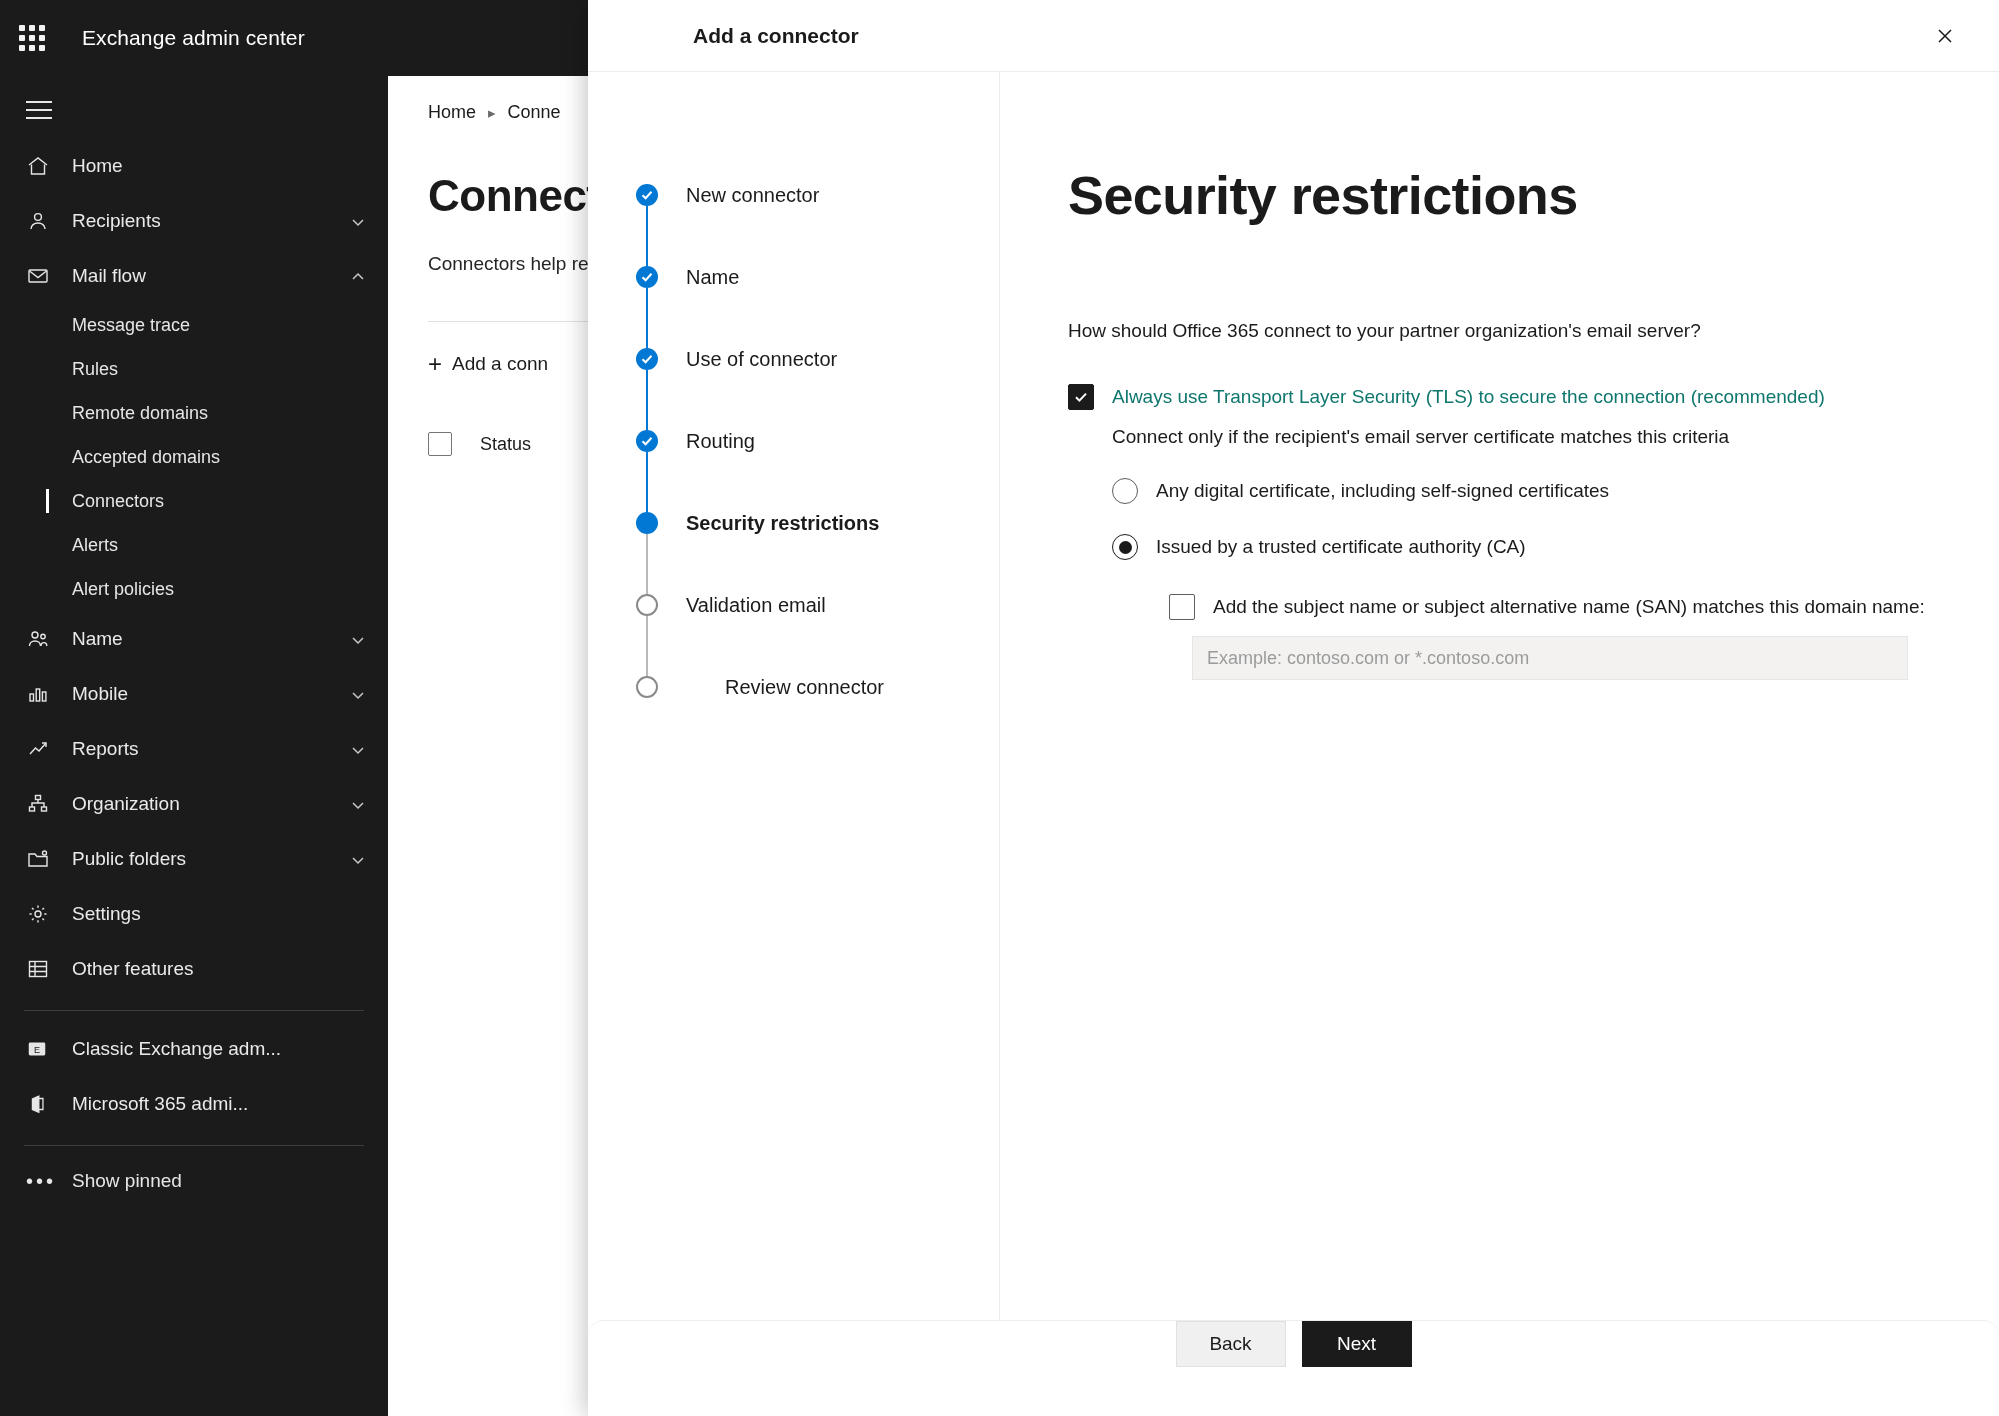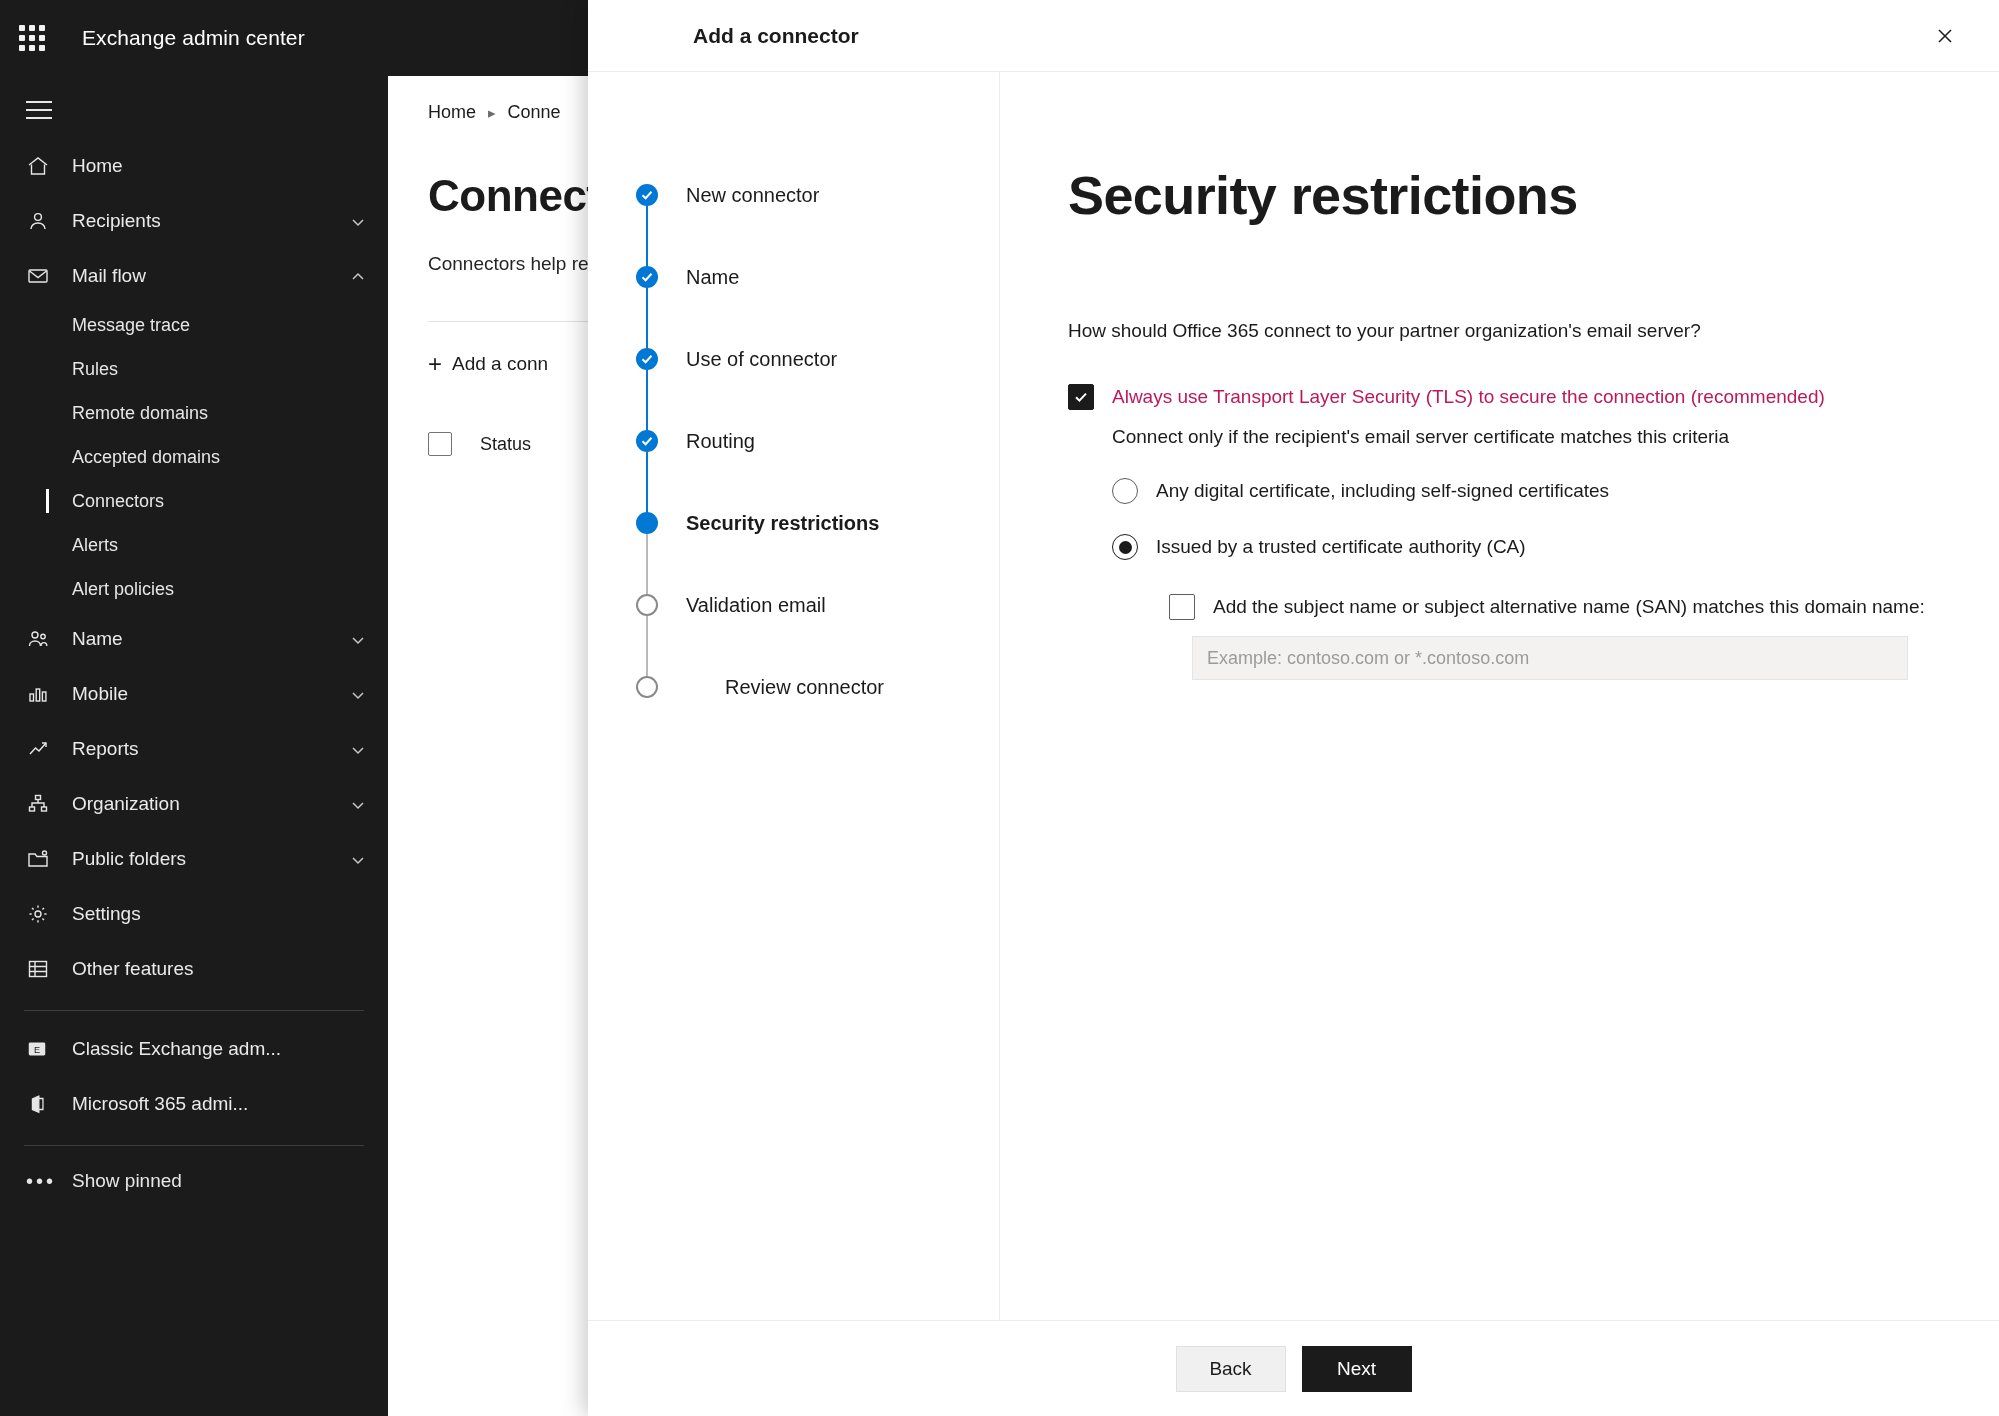--- a/index.html
+++ b/index.html
@@ -200,21 +200,21 @@
 
   .row-check { display:flex; align-items:flex-start; margin-top: 42px; }
   .chk {
     width: 26px; height: 26px; border-radius: 2px; flex: 0 0 26px;
     border: 1.6px solid #605e5c; background: #fff;
     display:flex; align-items:center; justify-content:center;
     cursor: pointer;
   }
   .chk.checked { background: #1b1b1b; border-color: #1b1b1b; }
   .chk.checked svg { display:block; }
-  .row-check .txt { margin-left: 18px; font-size: 19px; color:#be185d; line-height: 26px; }
+  .row-check .txt { margin-left: 18px; font-size: 19px; color:#0f766e; line-height: 26px; }
 
   .subnote { margin-left: 44px; margin-top: 16px; font-size: 19px; color:#1b1b1b; }
 
   .radio-row { display:flex; align-items:center; margin-top: 30px; margin-left: 44px; }
   .radio {
     width: 26px; height: 26px; border-radius:50%; flex:0 0 26px;
     border: 1.6px solid #605e5c; background:#fff;
     display:flex; align-items:center; justify-content:center; cursor:pointer;
   }
   .radio.selected { border-color:#1b1b1b; }
@@ -230,21 +230,21 @@
     border: 1px solid #e6e5e4;
     display:flex; align-items:center;
     padding: 0 14px;
     font-size: 18px; color: #9b9b9b;
   }
 
   
   .panel-footer {
     flex: 0 0 96px; height: 96px;
     border-top: 1px solid #ededed;
-    display:flex; align-items:center; justify-content:center; gap: 16px;
+    display:flex; align-items:flex-start; justify-content:center; gap: 16px; border-radius: 16px;
   }
   .btn {
     min-width: 110px; height: 46px;
     font-size: 19px;
     display:flex; align-items:center; justify-content:center;
     cursor: pointer;
     border: 1px solid transparent;
     padding: 0 20px;
   }
   .btn-secondary { background:#f0f0f0; color:#1b1b1b; border-color:#e1e1e1; }

